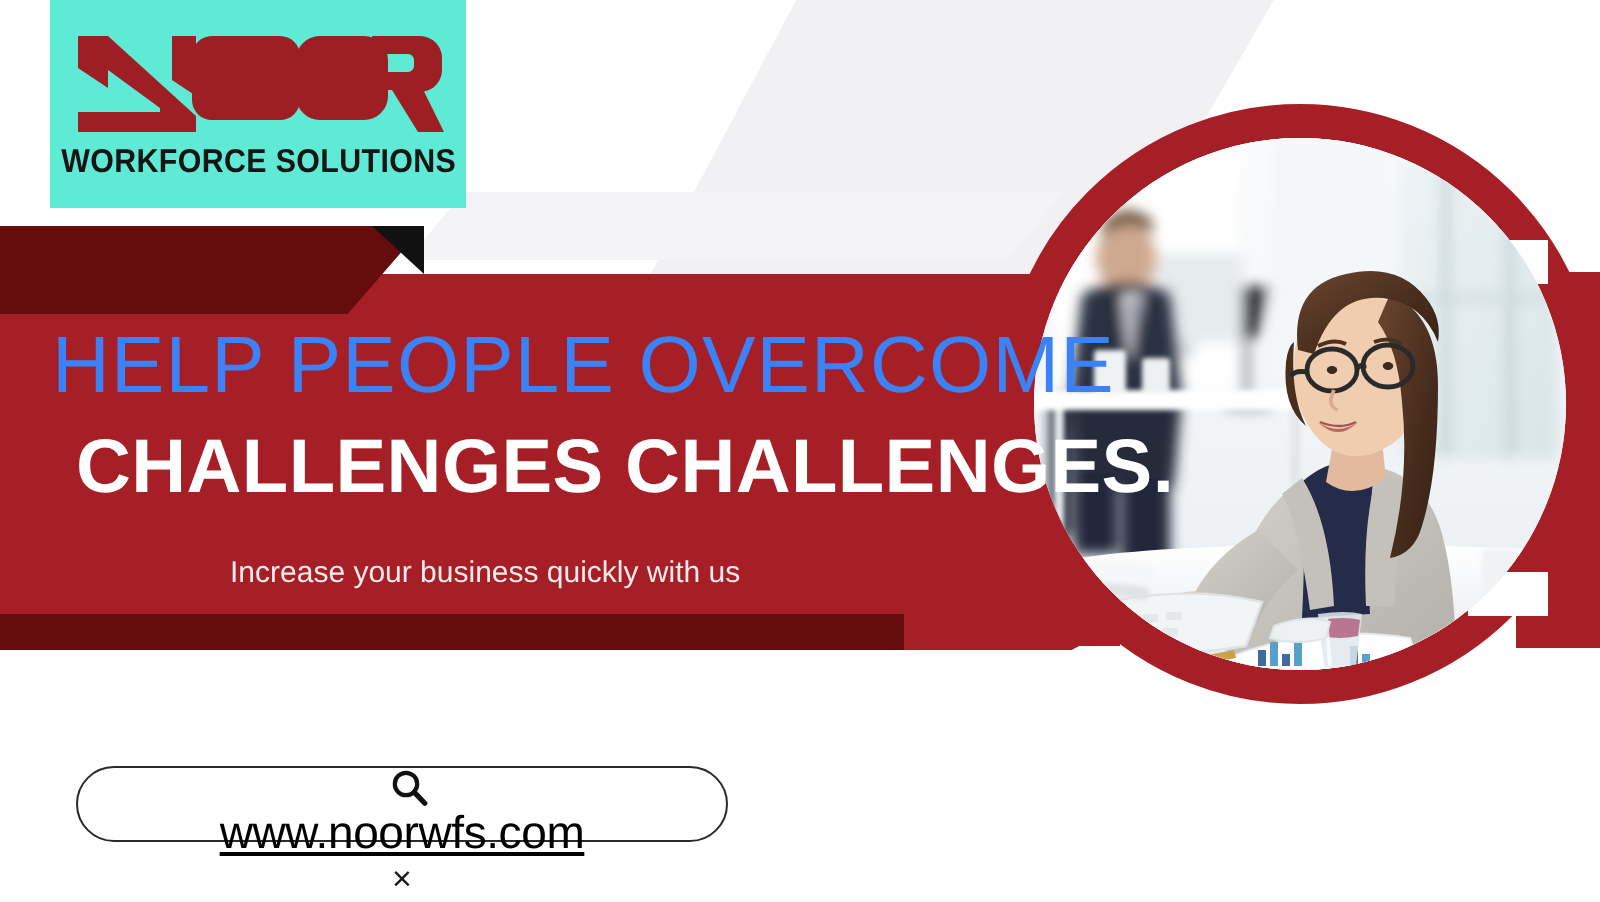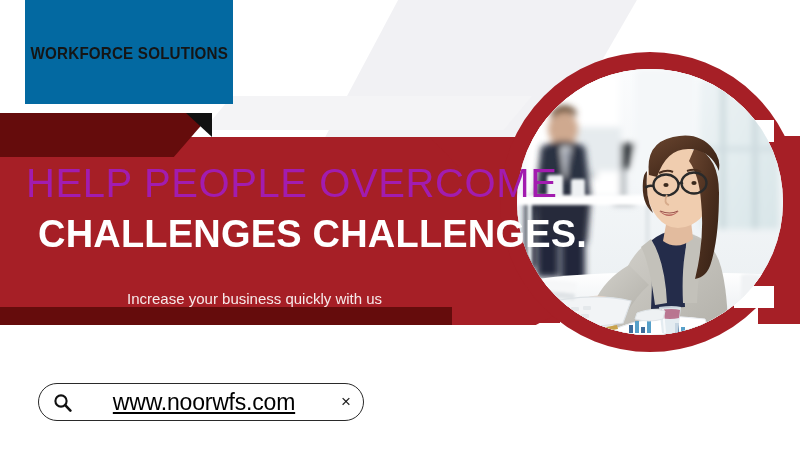--- a/index.html
+++ b/index.html
@@ -50,23 +50,24 @@
     transform-origin: top left;
   }
 
   
   .logo-card {
     position: absolute;
     left: 25px;
     top: 0px;
     width: 208px;
     height: 104px;
-    background: #0369a1;
+    background: #5eead4;
     z-index: 40;
     display: flex;
+    flex-direction: column;
     align-items: center;
     justify-content: center;
     text-align: right;
   }
   .logo-mark {
     width: 186px;
     height: 56px;
     display: block;
   }
   .logo-sub {
@@ -153,37 +154,37 @@
     width: 500px;
     z-index: 30;
   }
   .headline-1 {
     margin: 0;
     padding: 0 0 0 26px;
     font-size: 40px;
     line-height: 46px;
     font-weight: 300;
     letter-spacing: 0.6px;
-    color: #a21caf;
+    color: #3b82f6;
     font-family: "Liberation Sans", sans-serif;
     white-space: nowrap;
   }
   .headline-2 {
     margin: 0;
     padding: 6px 0 0 38px;
     font-size: 38px;
     line-height: 44px;
     font-weight: bold;
     letter-spacing: 0.2px;
     color: #ffffff;
     font-family: "Liberation Sans", sans-serif;
     white-space: nowrap;
   }
   .subhead {
-    margin: 12px;
+    margin: 0;
     padding: 22px 0 0 115px;
     font-size: 15px;
     font-weight: 400;
     color: #f6eaea;
     font-family: "Liberation Sans", sans-serif;
     white-space: nowrap;
   }
 
   
   .photo-ring {
@@ -253,20 +254,21 @@
     top: 383px;
     width: 326px;
     height: 38px;
     border: 1.6px solid #2a2a2a;
     border-radius: 19px;
     background: #ffffff;
     display: flex;
     align-items: center;
     box-sizing: border-box;
     z-index: 50;
+    flex-direction: column;
   }
   .url-search-icon {
     width: 34px;
     display: flex;
     align-items: center;
     justify-content: center;
     flex: 0 0 auto;
     margin-left: 6px;
   }
   .url-text {

